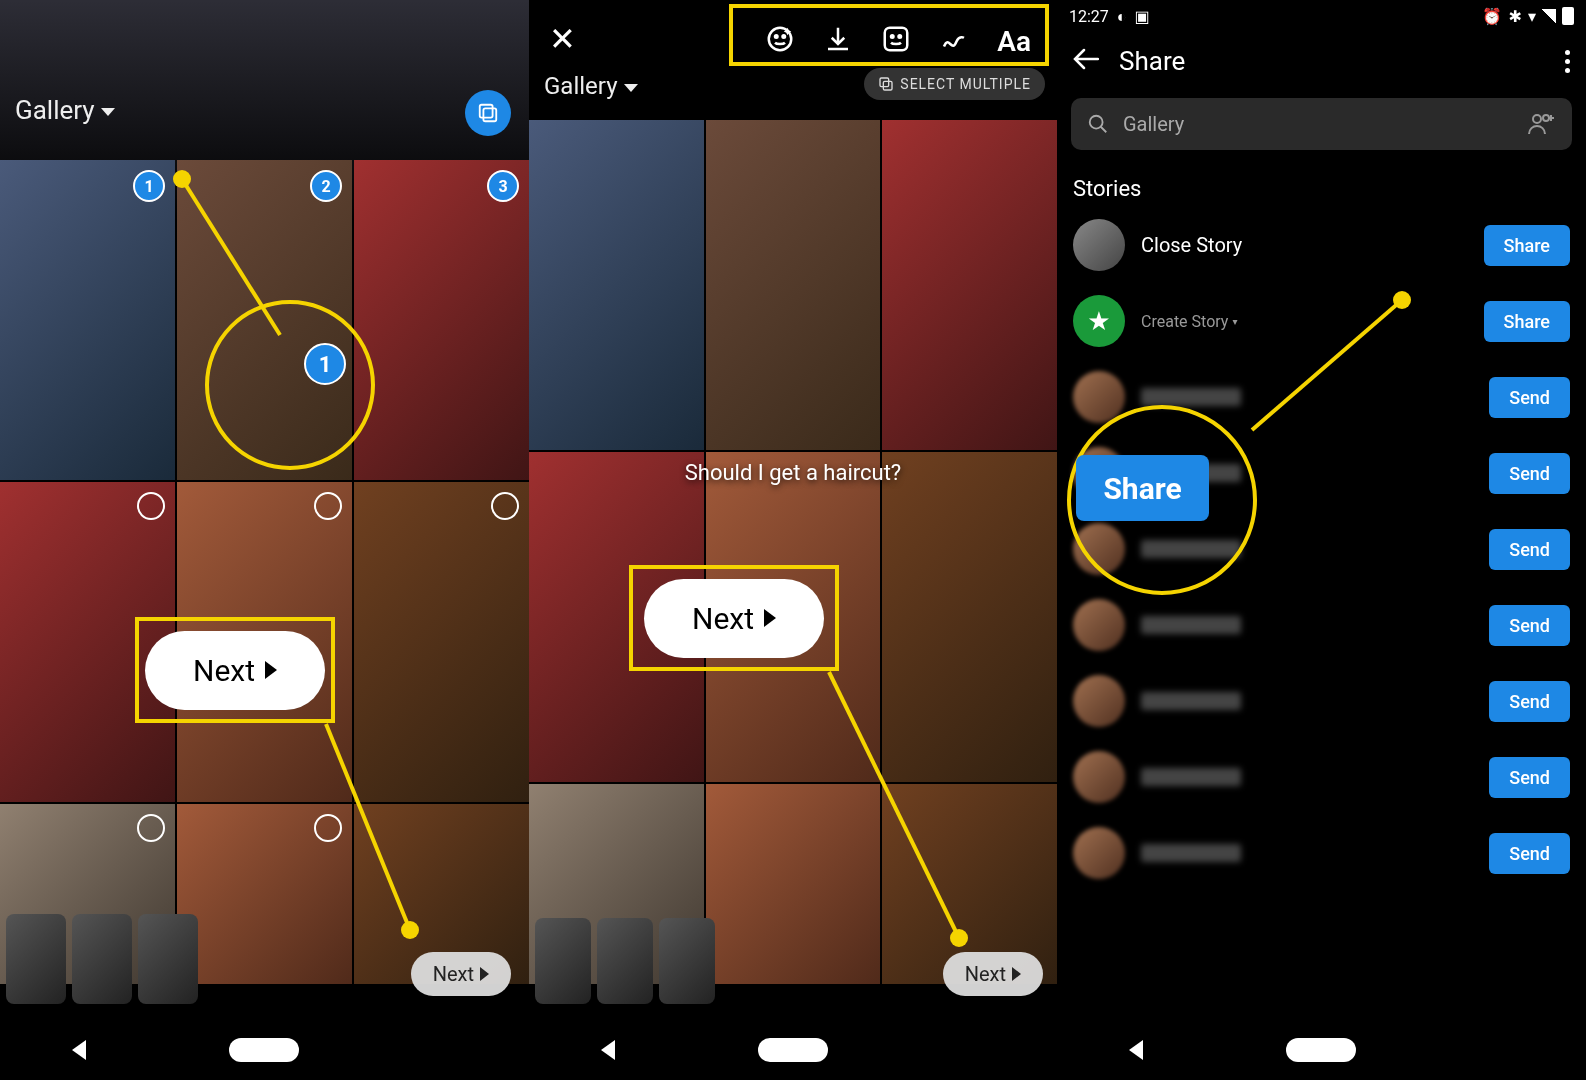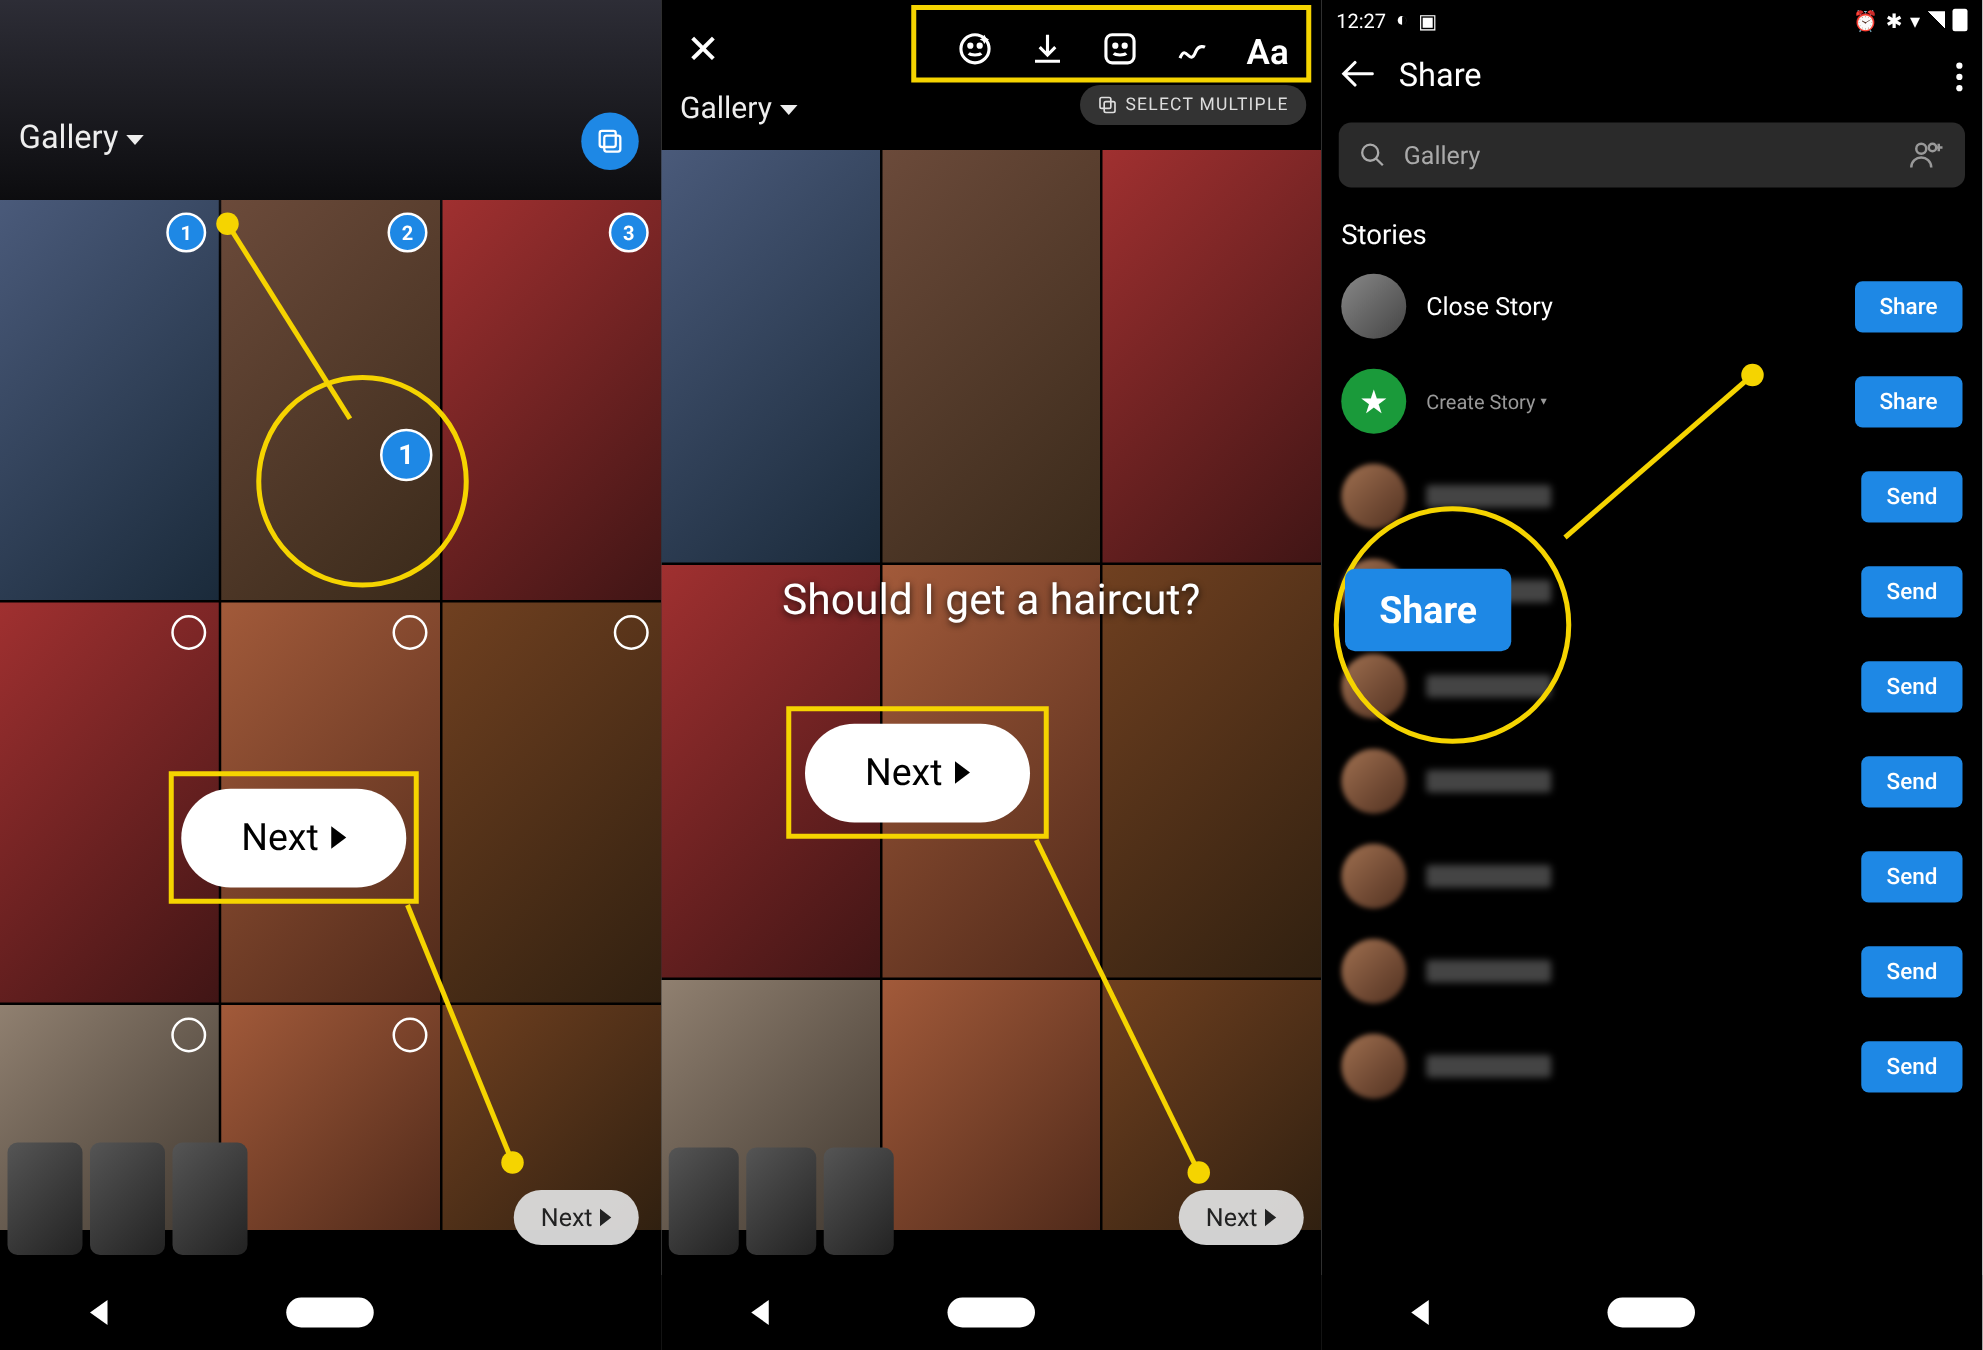--- a/index.html
+++ b/index.html
@@ -52,21 +52,21 @@
   .close-x { font-size:32px; color:#fff; }
   .tool-row { position:absolute; top:14px; right:12px; display:flex; gap:28px; align-items:flex-end; padding:10px 14px; }
   .tool-row div { color:#fff; }
   .gallery-dd2 { position:absolute; top:72px; left:15px; color:#eee; font-size:24px; display:flex; align-items:center; gap:6px; }
   .sel-mult { position:absolute; top:68px; right:12px; background:rgba(60,60,60,.85); color:#ddd; padding:8px 14px; border-radius:20px; font-size:14px; letter-spacing:1px; display:flex; align-items:center; gap:6px; }
   .p2 .grid { top:120px; }
   .p2 .grid .photo { height:330px; position:relative; }
   .p2 .row2 { top:452px; }
   .p2 .row3 { top:784px; }
   .p2 .row3 .photo { height:200px; }
-  .caption { position:absolute; top:460px; left:0; right:0; text-align:center; color:#fff; font-size:34px; text-shadow:0 2px 6px rgba(0,0,0,.8); }
+  .caption { position:absolute; top:460px; left:0; right:0; text-align:center; color:#fff; font-size:22px; text-shadow:0 2px 6px rgba(0,0,0,.8); }
   .tray2 { position:absolute; bottom:76px; left:6px; display:flex; gap:6px; }
   .tray2 .thumb { width:56px; height:86px; border-radius:8px; background:linear-gradient(135deg,#555,#222); }
 
   
   .p3 { background:#000; color:#fff; }
   .status { height:32px; display:flex; align-items:center; justify-content:space-between; padding:0 12px; font-size:16px; }
   .status .right { display:flex; gap:6px; align-items:center; }
   .titlebar { display:flex; align-items:center; justify-content:space-between; padding:14px 16px; }
   .titlebar .left { display:flex; align-items:center; gap:20px; }
   .dots { display:flex; flex-direction:column; gap:4px; }

